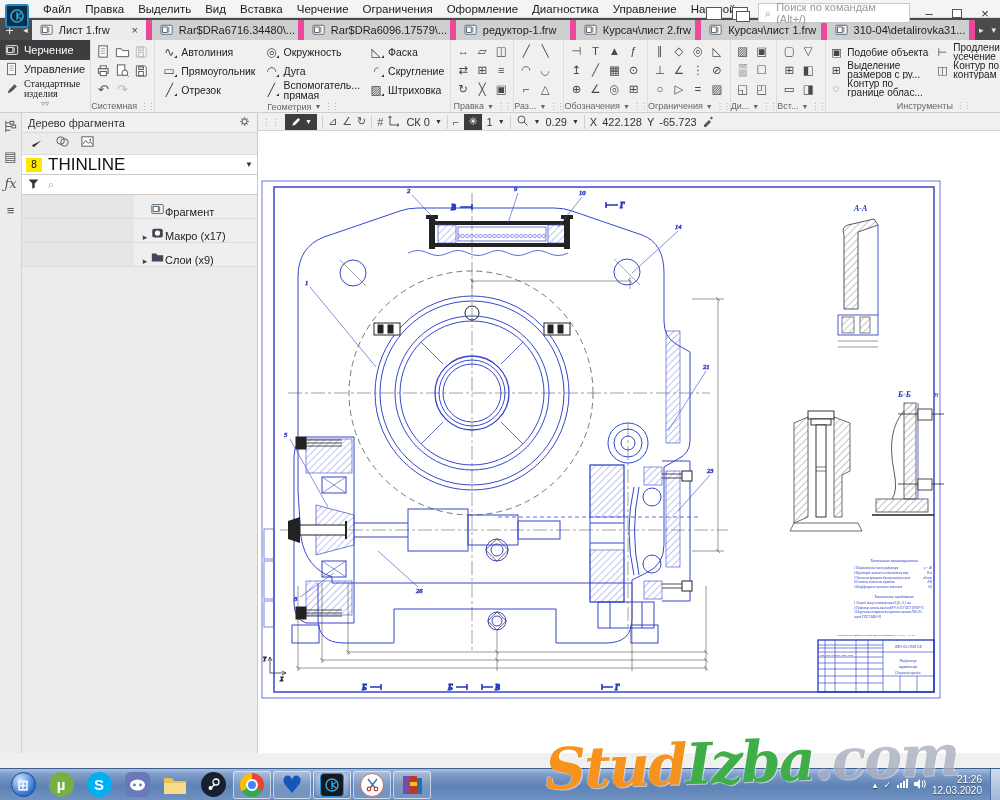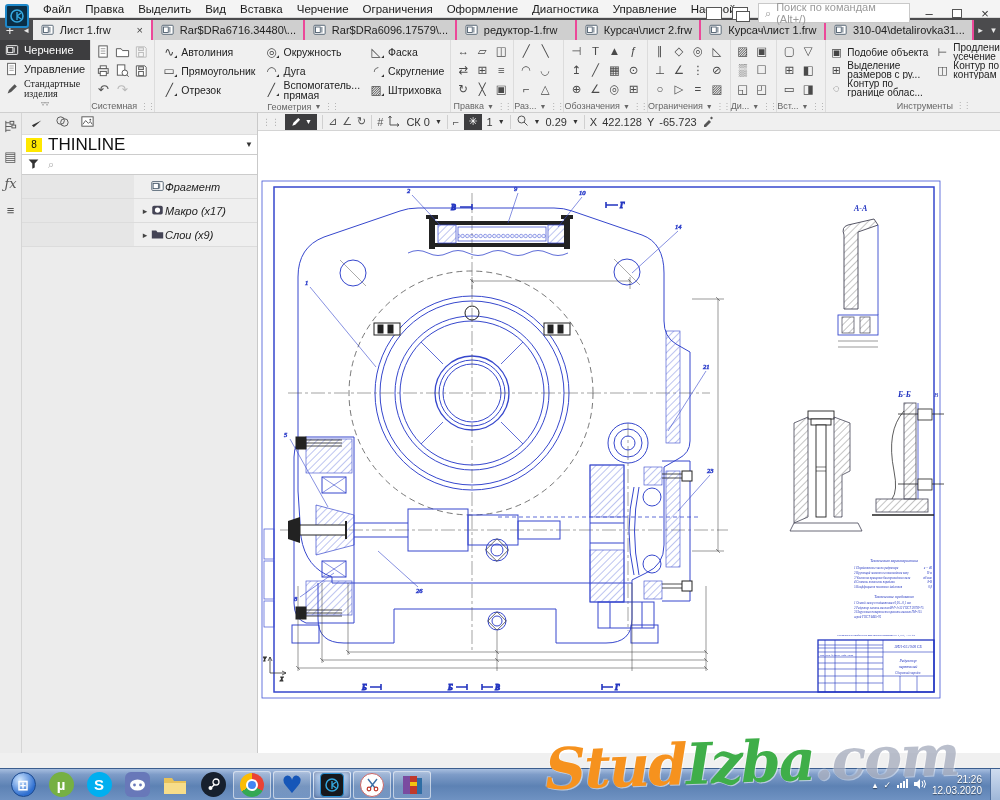--- a/index.html
+++ b/index.html
@@ -21,21 +21,21 @@
     border:1px solid #555; background:#fff; }
   .searchbox { display:flex; align-items:center; gap:5px; width:152px; height:20px; border:1px solid #c9c9c9;
     background:#fff; padding:0 6px; color:#9a9a9a; font-size:11px; }
   .searchbox .mag { color:#9a9a9a; font-size:11px; }
   .sysbtn { font-size:13px; color:#333; width:18px; text-align:center; cursor:default; }
 
   
   .tabbar { height:22px; background:#4b4b4d; display:flex; align-items:flex-end; }
   .tab-add,.tab-arr { color:#e8e8e8; width:20px; text-align:center; font-size:14px; line-height:20px; }
   .tab-arr { width:13px; font-size:9px; }
-  .tab { height:20px; display:flex; align-items:center; gap:5px; background:#cfcfcf; border-right:2px solid #ec4899;
+  .tab { height:20px; display:flex; align-items:center; gap:5px; background:#cfcfcf; border-right:6px solid #ec4899;
     padding:0 8px; font-size:11px; color:#222; max-width:152px; min-width:120px; flex:0 1 auto; overflow:hidden; white-space:nowrap; }
   .tab.active { background:#ececec; }
   .tab .ticon svg { width:14px; height:12px; display:block; }
   .tab .tclose { margin-left:auto; color:#444; font-size:11px; }
 
   
   .ribbon { height:73px; background:#f0f0f0; display:flex; border-bottom:1px solid #cfcfcf; }
   .rgroup { border-right:1px solid #dcdcdc; display:flex; flex-direction:column; }
   .rbody { flex:1; display:flex; align-items:center; padding:2px 3px; }
   .glabel { height:13px; font-size:9px; color:#666; display:flex; align-items:center; justify-content:center; gap:3px; }
@@ -77,23 +77,23 @@
   .phead svg { width:13px; height:13px; }
   .ptools { height:22px; display:flex; align-items:center; gap:10px; padding:0 8px; border-bottom:1px solid #ddd; }
   .ptools svg { width:15px; height:15px; }
   .layerrow { height:20px; background:#fff; border-bottom:1px solid #ccc; display:flex; align-items:center; gap:6px; padding:0 4px; }
   .layerchip { width:16px; height:14px; background:#ffe800; font-size:10px; color:#111; display:flex; align-items:center; justify-content:center; }
   .layername { font-size:17px; color:#111; }
   .layerrow .caret { margin-left:auto; font-size:8px; color:#333; }
   .filterrow { height:20px; background:#fff; border-bottom:1px solid #ccc; display:flex; align-items:center; gap:8px; padding:0 5px; }
   .filterrow svg { width:13px; height:13px; }
   .filterrow .mag { color:#aaa; font-size:11px; }
-  .trow { height:24px; background:#ebebeb; border-bottom:1px solid #dcdcdc; display:flex; align-items:center; 
+  .trow { height:24px; background:#ebebeb; border-bottom:1px solid #dcdcdc; display:flex; align-items:flex-end; 
     padding-left:118px; font-size:11px; color:#222;
-    background:linear-gradient(90deg,#e6e6e6 0 112px,#efefef 112px 100%);font-style:italic; }
+    background:linear-gradient(90deg,#e6e6e6 0 112px,#efefef 112px 100%); }
   .trow .tw { width:10px; color:#444; font-size:9px; text-align:center; }
   .trow svg { width:15px; height:14px; }
   .ptail { flex:1; background:#ececec; }
 
   .rightcol { flex:1; display:flex; flex-direction:column; }
   .qbar { height:18px; background:#f0f0f0; border-bottom:1px solid #d4d4d4; display:flex; align-items:center; gap:5px;
     padding:0 4px; font-size:11px; color:#333; }
   .qbar .grip { color:#b5b5b5; font-size:9px; }
   .qbar .darkbtn { background:#3d3d3f; color:#fff; height:16px; display:flex; align-items:center; gap:3px; padding:0 5px; }
   .qbar .darkbtn svg { width:12px; height:12px; }
@@ -548,20 +548,29 @@
             <path d="M3 2v12M3 4h4M3 8h6M3 12h5" stroke="#555" fill="none"></path>
             <rect x="7.5" y="2.5" width="4" height="3" fill="none" stroke="#555"></rect>
             <rect x="9.5" y="6.5" width="4" height="3" fill="none" stroke="#555"></rect>
           </svg></span>
       <span class="cell">▤</span>
       <span class="cell" style="font-style:italic;font-family:'DejaVu Serif',serif;">ƒx</span>
       <span class="cell" style="font-weight:bold;">≡</span>
     </div>
 
     <div class="panel">
+      <div class="phead">
+        <span>Дерево фрагмента</span>
+        <span class="gear">
+          <svg viewBox="0 0 16 16">
+              <circle cx="8" cy="8" r="3" fill="none" stroke="#777" stroke-width="1.5"></circle>
+              <path d="M8 2.5v2M8 11.5v2M2.5 8h2M11.5 8h2M4.2 4.2l1.4 1.4M10.4 10.4l1.4 1.4M11.8 4.2l-1.4 1.4M5.6 10.4l-1.4 1.4" stroke="#777" stroke-width="1.4"></path>
+            </svg>
+        </span>
+      </div>
       <div class="ptools">
         <span><svg viewBox="0 0 16 16">
               <path d="M2 12l10-5-8 7z" fill="#333"></path>
             </svg></span>
         <span><svg viewBox="0 0 16 16">
               <circle cx="6" cy="7" r="4" fill="none" stroke="#555"></circle>
               <circle cx="10" cy="9" r="4" fill="none" stroke="#555"></circle>
             </svg></span>
         <span><svg viewBox="0 0 16 16">
               <rect x="2" y="3" width="12" height="10" fill="#fff" stroke="#555"></rect>

